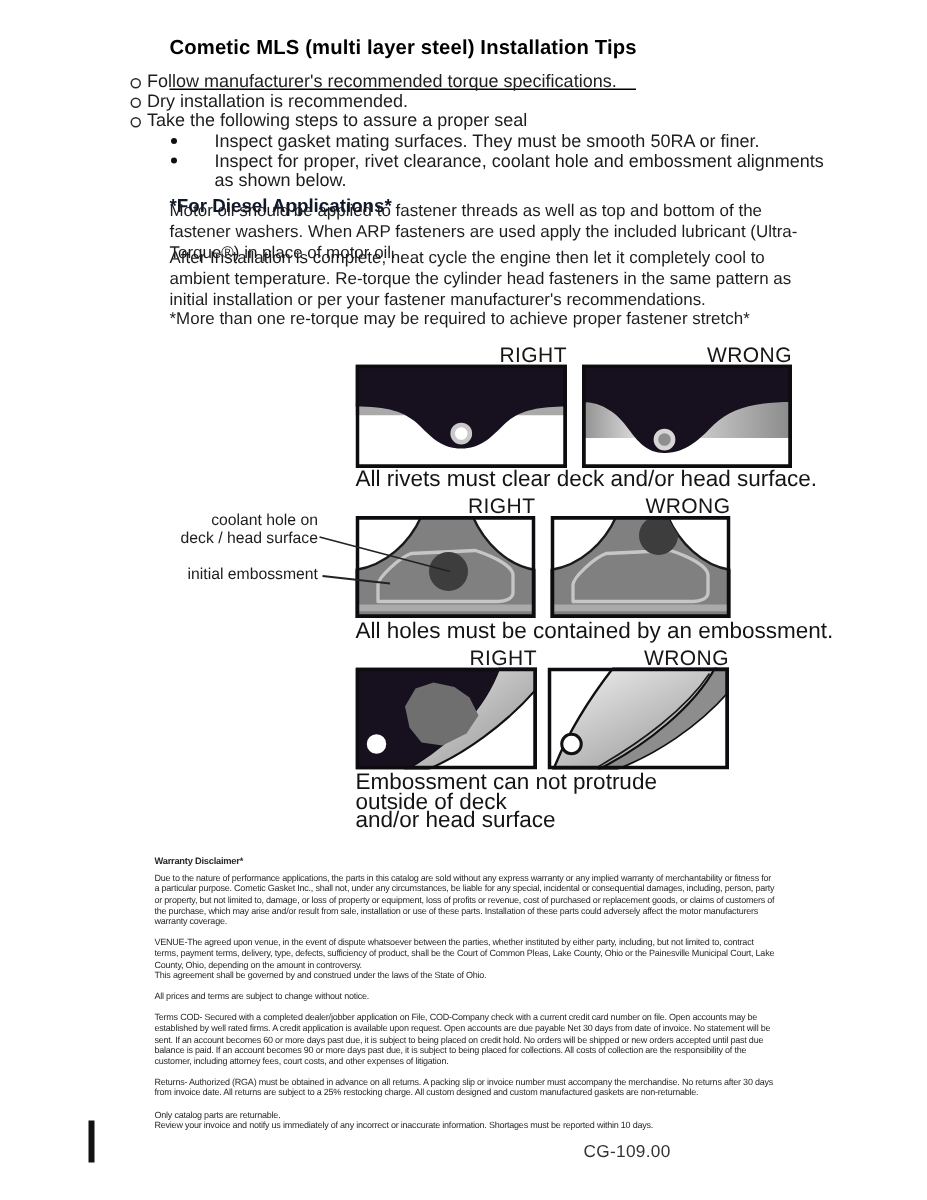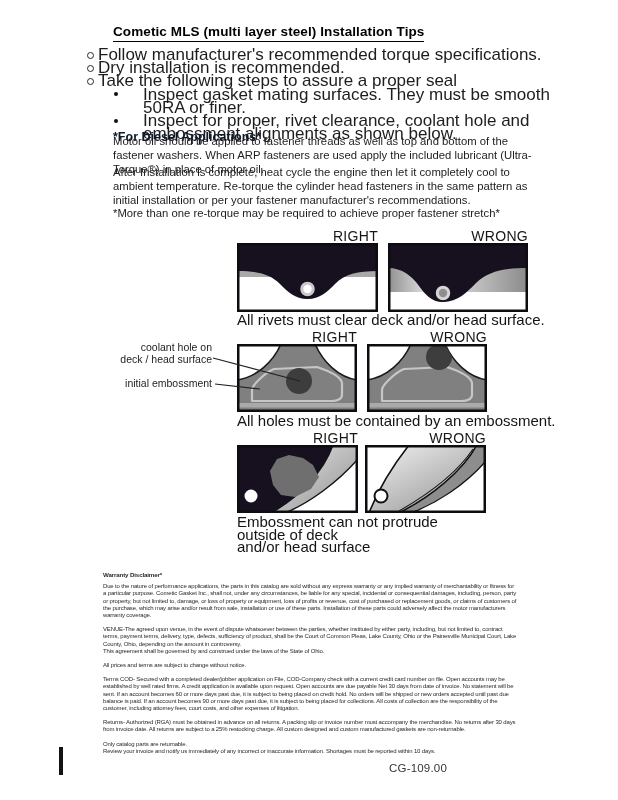--- a/index.html
+++ b/index.html
@@ -1,23 +1,23 @@
 <!DOCTYPE html>
 <html><head>
 <meta charset="utf-8">
 <style>
   html,body{margin:0;padding:0;background:#fff;}
   .page{position:relative;width:618px;height:800px;background:#ffffff;overflow:hidden;
         font-family:"Liberation Sans","DejaVu Sans",sans-serif;color:#1d1d1f;}
   .abs{position:absolute;}
 
   .title{left:113px;top:24px;font-size:13.5px;font-weight:bold;color:#000;
-         border-bottom:1.6px solid #000;padding-bottom:2px;letter-spacing:.1px;}
-
-  .bullets{left:87px;top:48px;width:470px;font-size:17px;line-height:13.2px;}
+         border-bottom:1.6px solid #000;padding-bottom:20px;letter-spacing:.1px;}
+
+  .bullets{left:87px;top:48px;width:470px;font-size:12px;line-height:13.2px;}
   .b-row{display:flex;align-items:flex-start;}
   .b-row .mk{width:5px;height:5px;border:1px solid #2a2a2a;border-radius:50%;
              margin:3.5px 4px 0 0;flex:0 0 auto;}
   .b-sub{margin-left:27px;gap:21px;}
   .b-sub .mk{width:4px;height:4px;background:#111;border:none;border-radius:50%;margin-top:4.5px;}
 
   .h-diesel{left:113px;top:130px;font-size:12.5px;font-weight:bold;color:#0f172a;}
   .para{left:113px;width:436px;font-size:11.3px;line-height:14px;}
   .p1{top:134px;}
   .p2{top:165px;}

